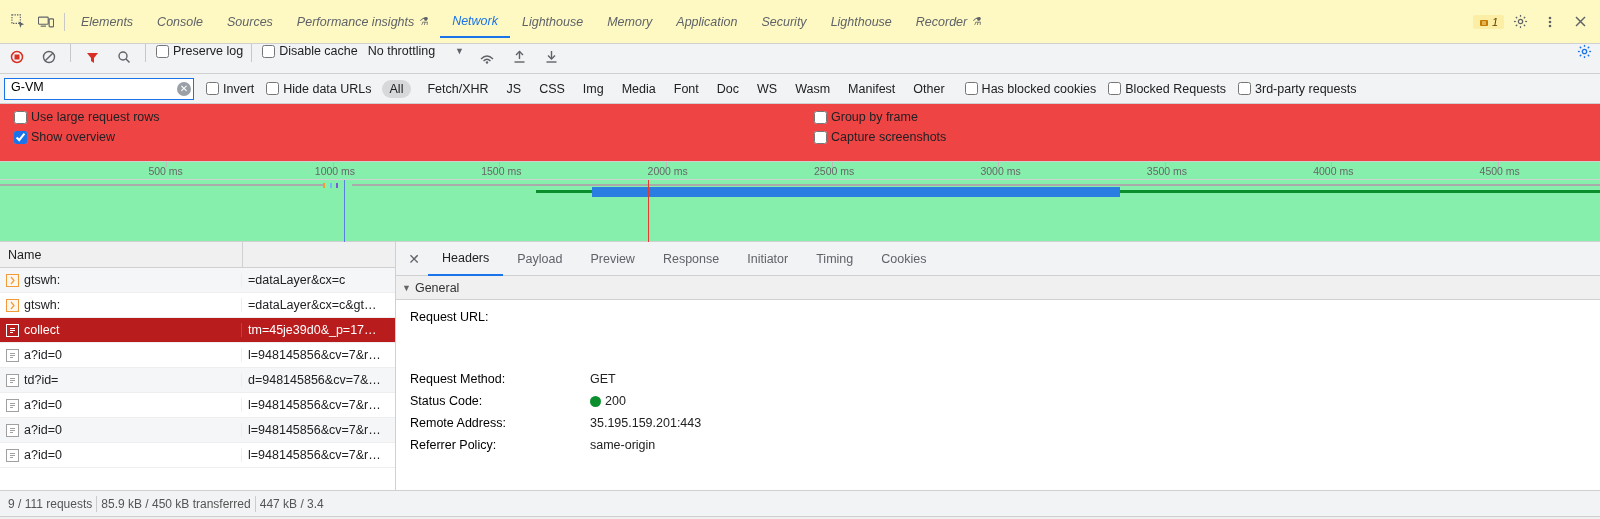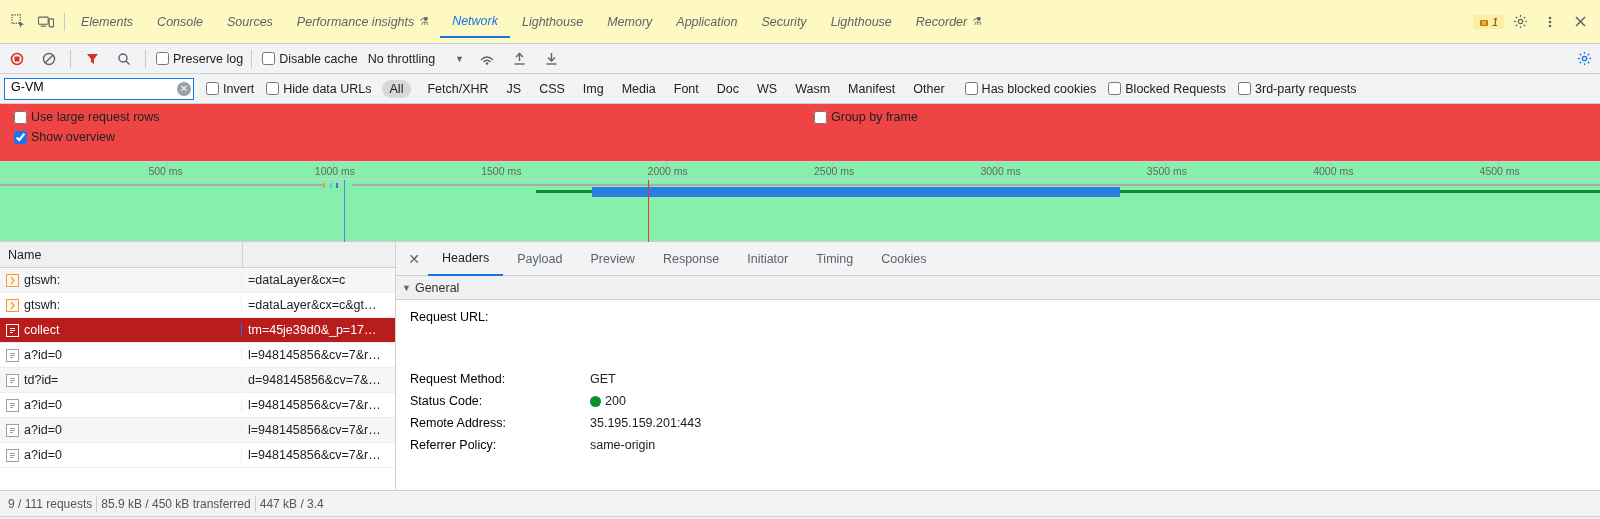--- a/index.html
+++ b/index.html
@@ -46,21 +46,21 @@
     background: #fceea5;
     color: #5f3b00;
     border-radius: 2px;
     padding: 1px 6px;
     font-size: 11px;
     display: inline-flex; align-items: center; gap: 3px;
   }
   .flask { font-size: 11px; }
 
   .toolbar {
-    display: flex; align-items: center;
+    display: flex; align-items: flex-start;
     height: 30px;
     border-bottom: 1px solid #d0d0d0;
     background: #f1f3f4;
     padding-left: 4px;
     gap: 6px;
   }
   .toolbar .icon-btn {
     width: 26px; height: 26px;
     display: flex; align-items: center; justify-content: center;
     color: #5f6368;
@@ -438,20 +438,24 @@
     <label class="chk">
         <input type="checkbox" checked="" style="">
         <span>Show overview</span>
       </label>
   </div>
   <div class="col">
     <label class="chk">
         <input type="checkbox" style="">
         <span>Group by frame</span>
       </label>
+    <label class="chk">
+        <input type="checkbox" style="">
+        <span>Capture screenshots</span>
+      </label>
   </div>
 </div>
 
 <div class="timeline">
   <div class="ruler" id="ruler">
       <div class="tick" style="left: 10.4%;">
         <span>500 ms</span>
       </div>
       <div class="tick" style="left: 20.8%;">
         <span>1000 ms</span>

